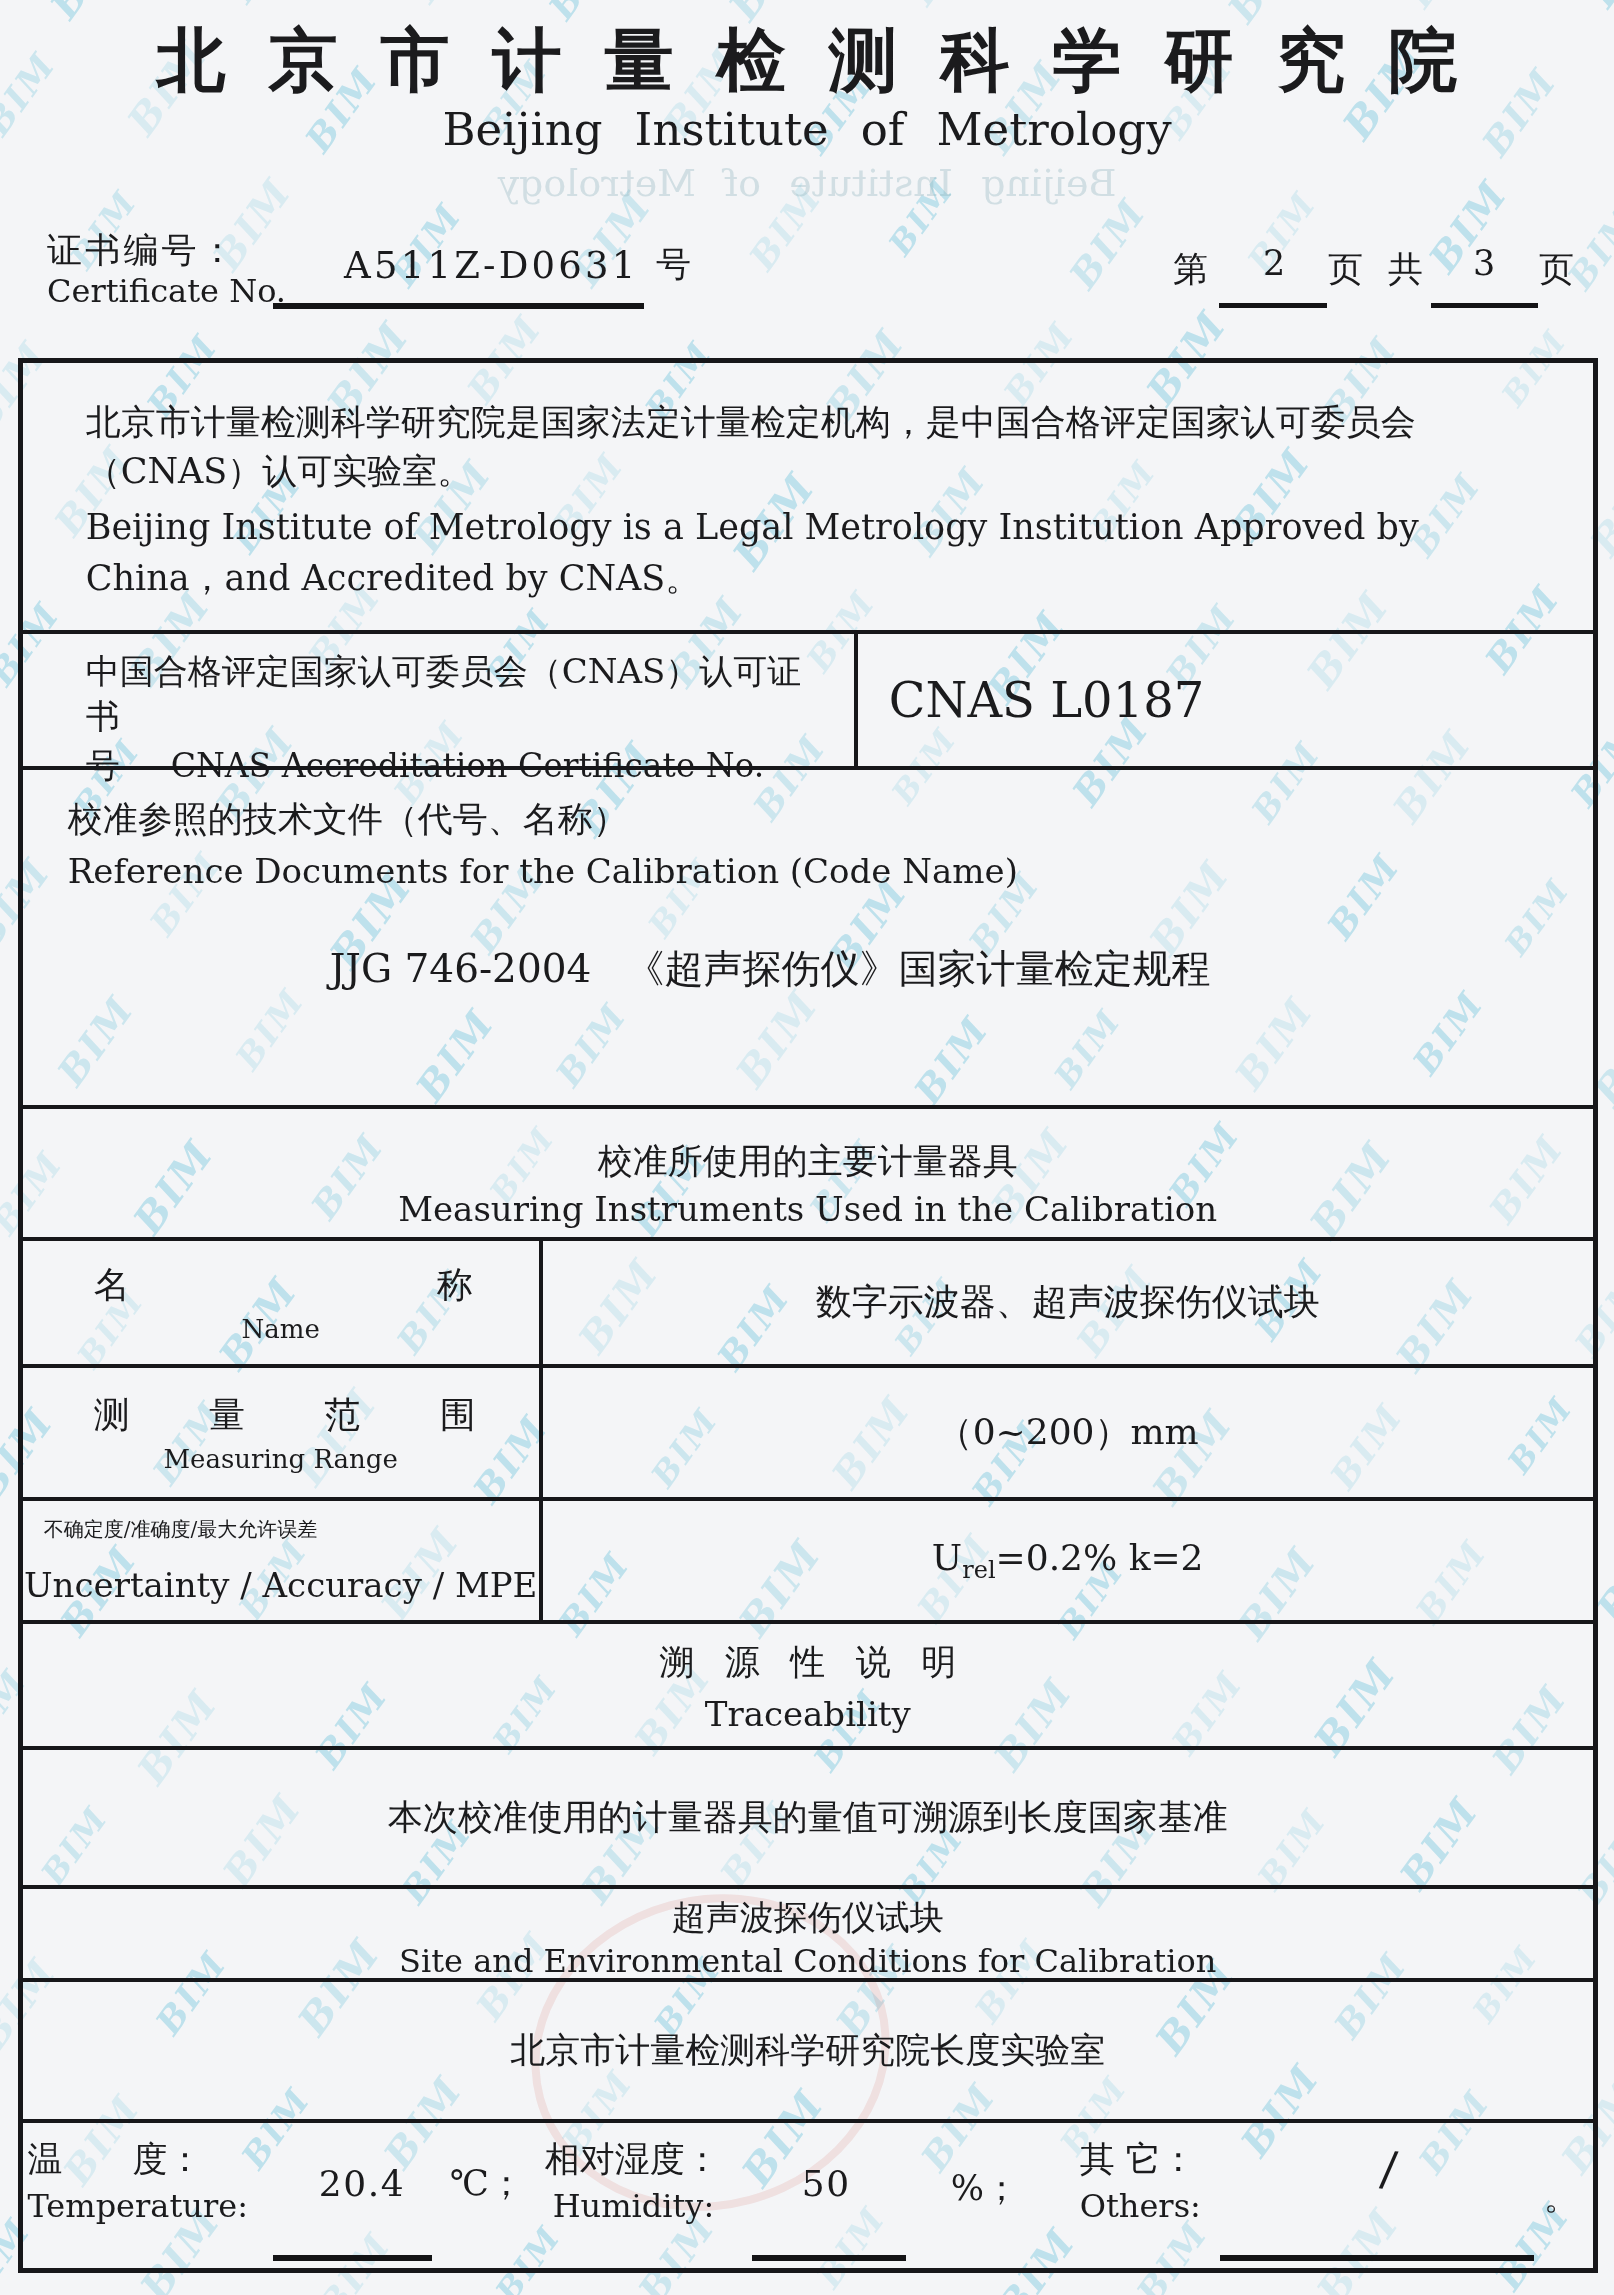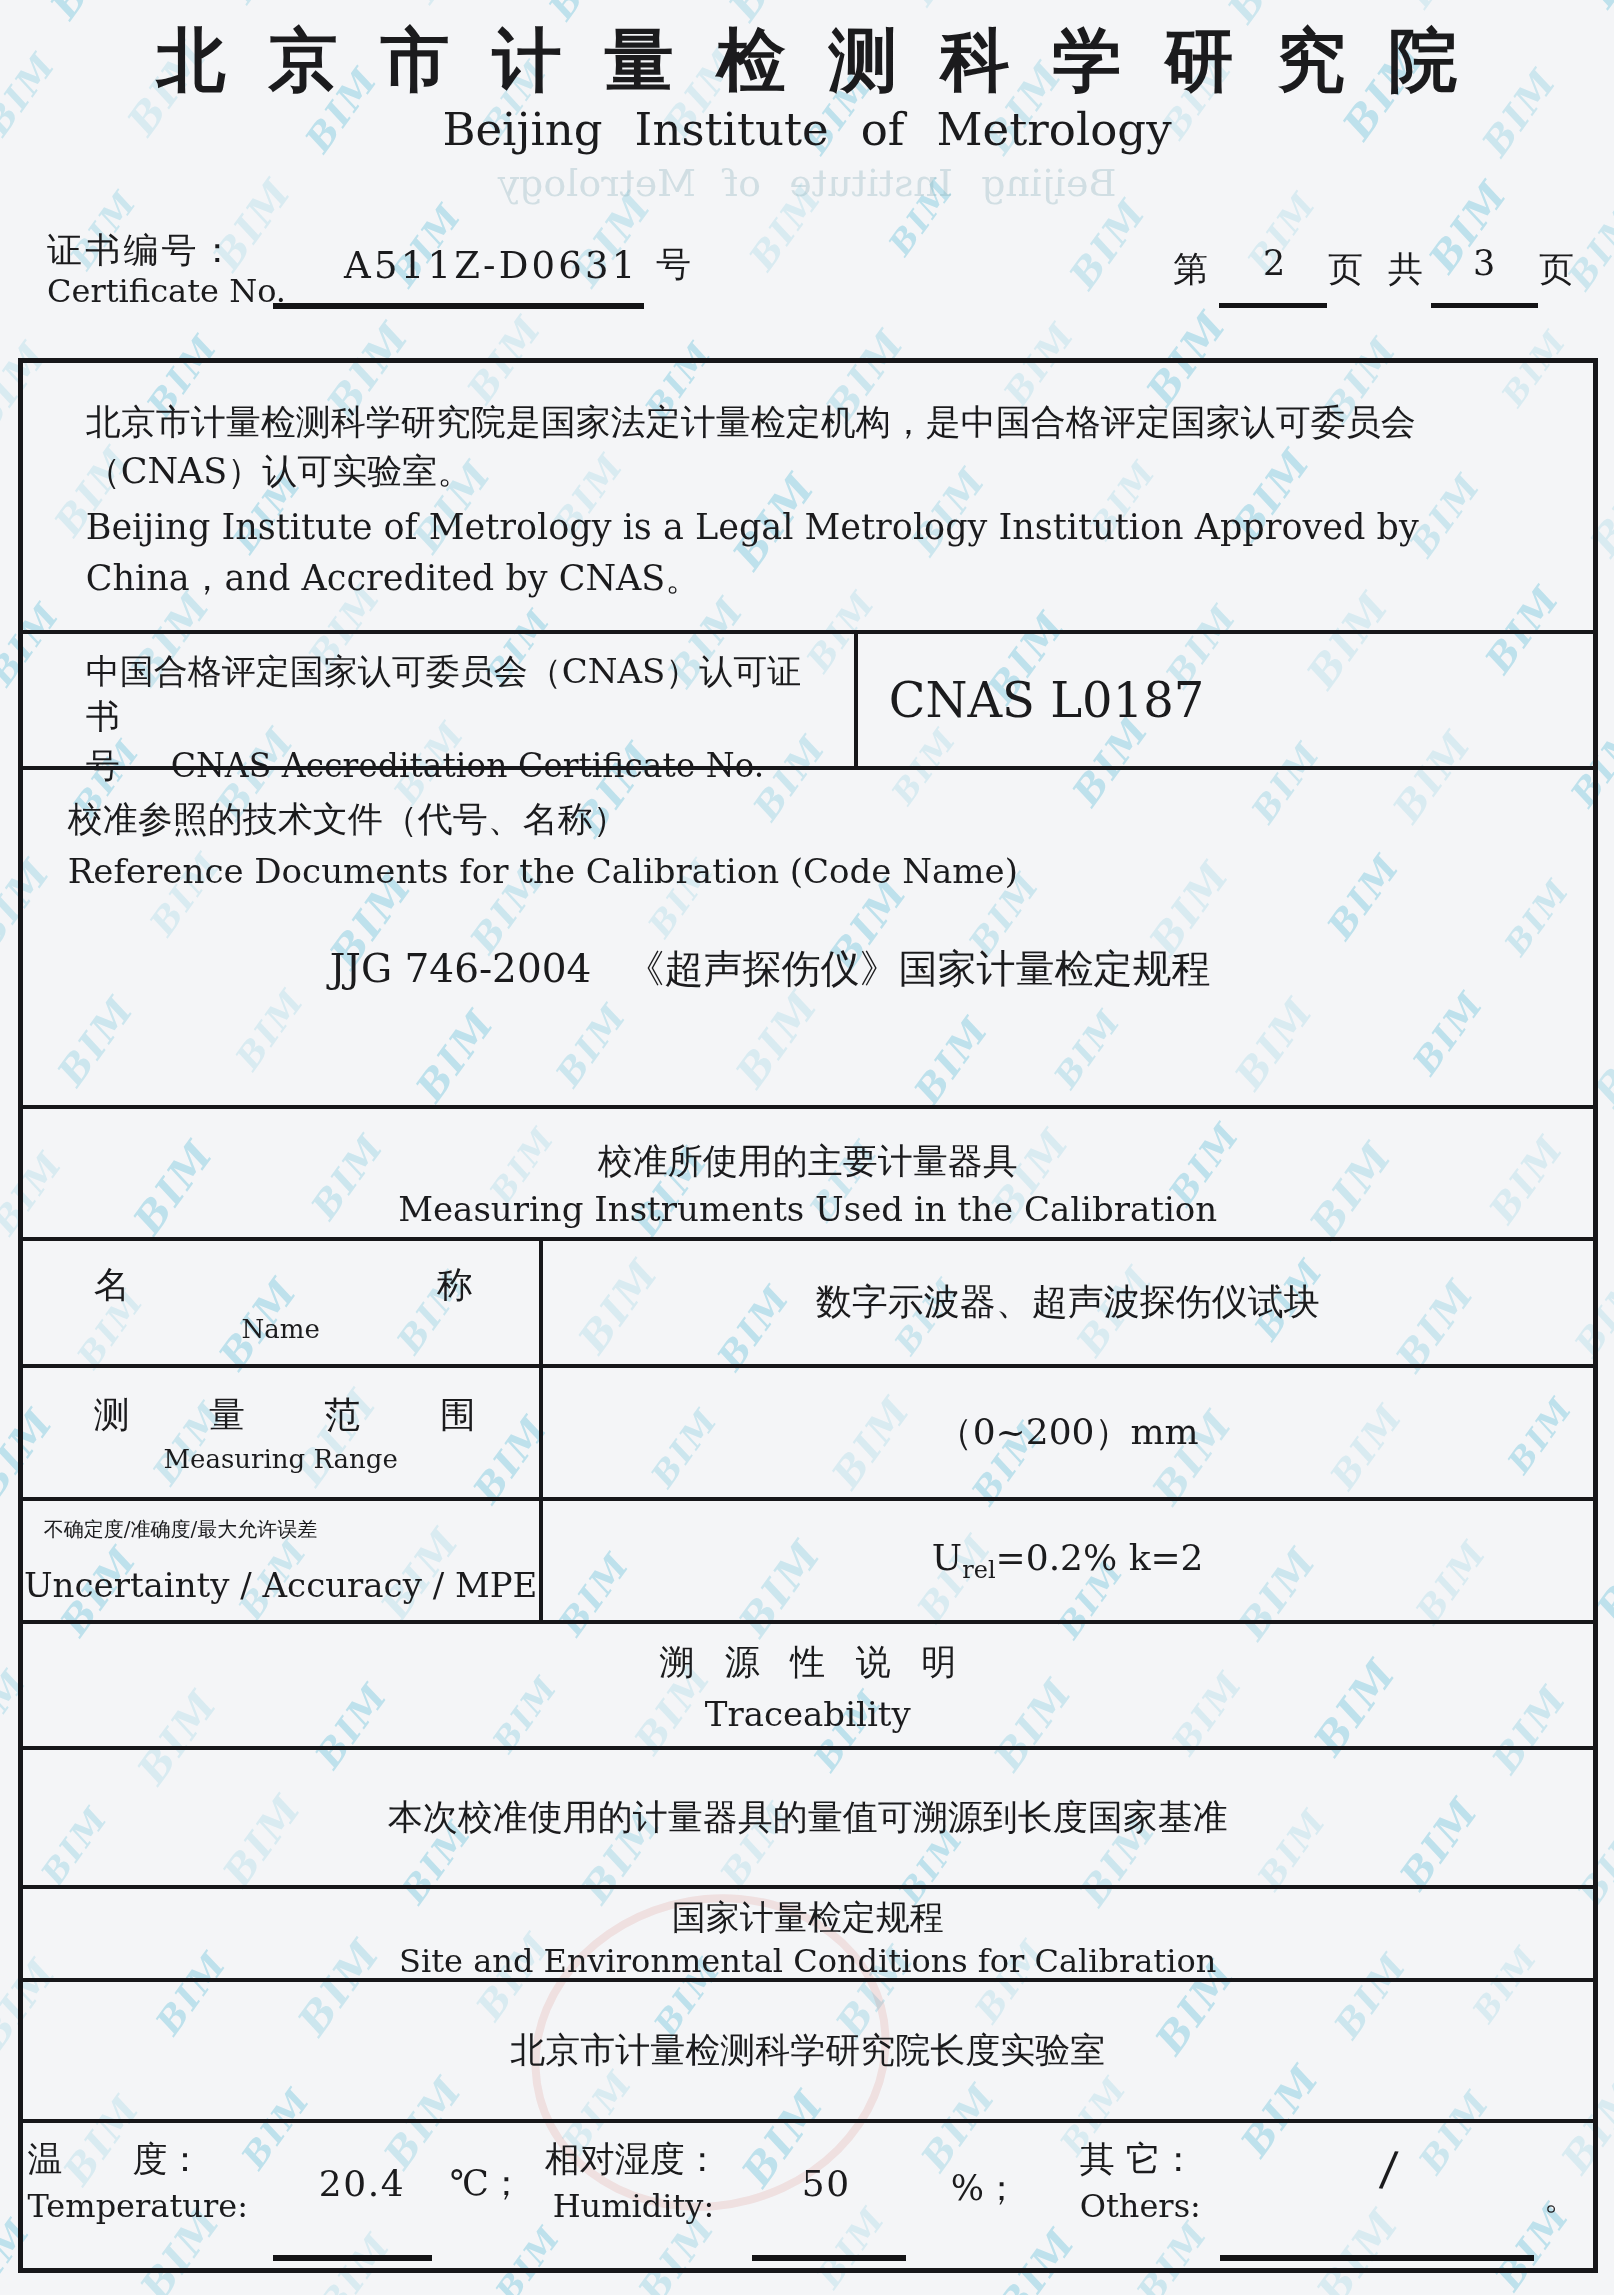--- a/index.html
+++ b/index.html
@@ -369,21 +369,21 @@
       <div class="row r8">
         <div class="cn">溯源性说明</div>
         <div class="en">Traceability</div>
       </div>
 
       <div class="row r9">
         <span>本次校准使用的计量器具的量值可溯源到长度国家基准</span>
       </div>
 
       <div class="row r10">
-        <div class="cn">国家计量检定规程</div>
+        <div class="cn">超声波探伤仪试块</div>
         <div class="en">Site and Environmental Conditions for Calibration</div>
       </div>
 
       <div class="row r11">
         <div class="sright">
           <span>北京市计量检测科学研究院长度实验室</span>
         </div>
       </div>
 
       <div class="row r12">

